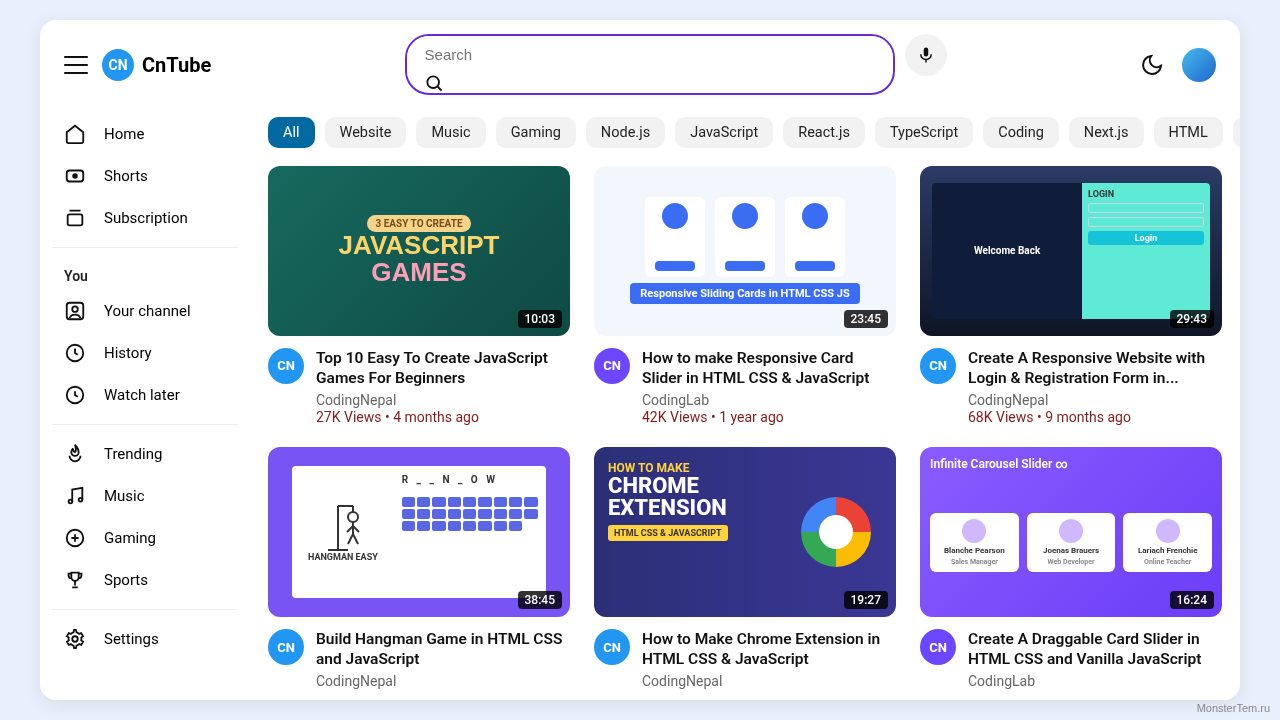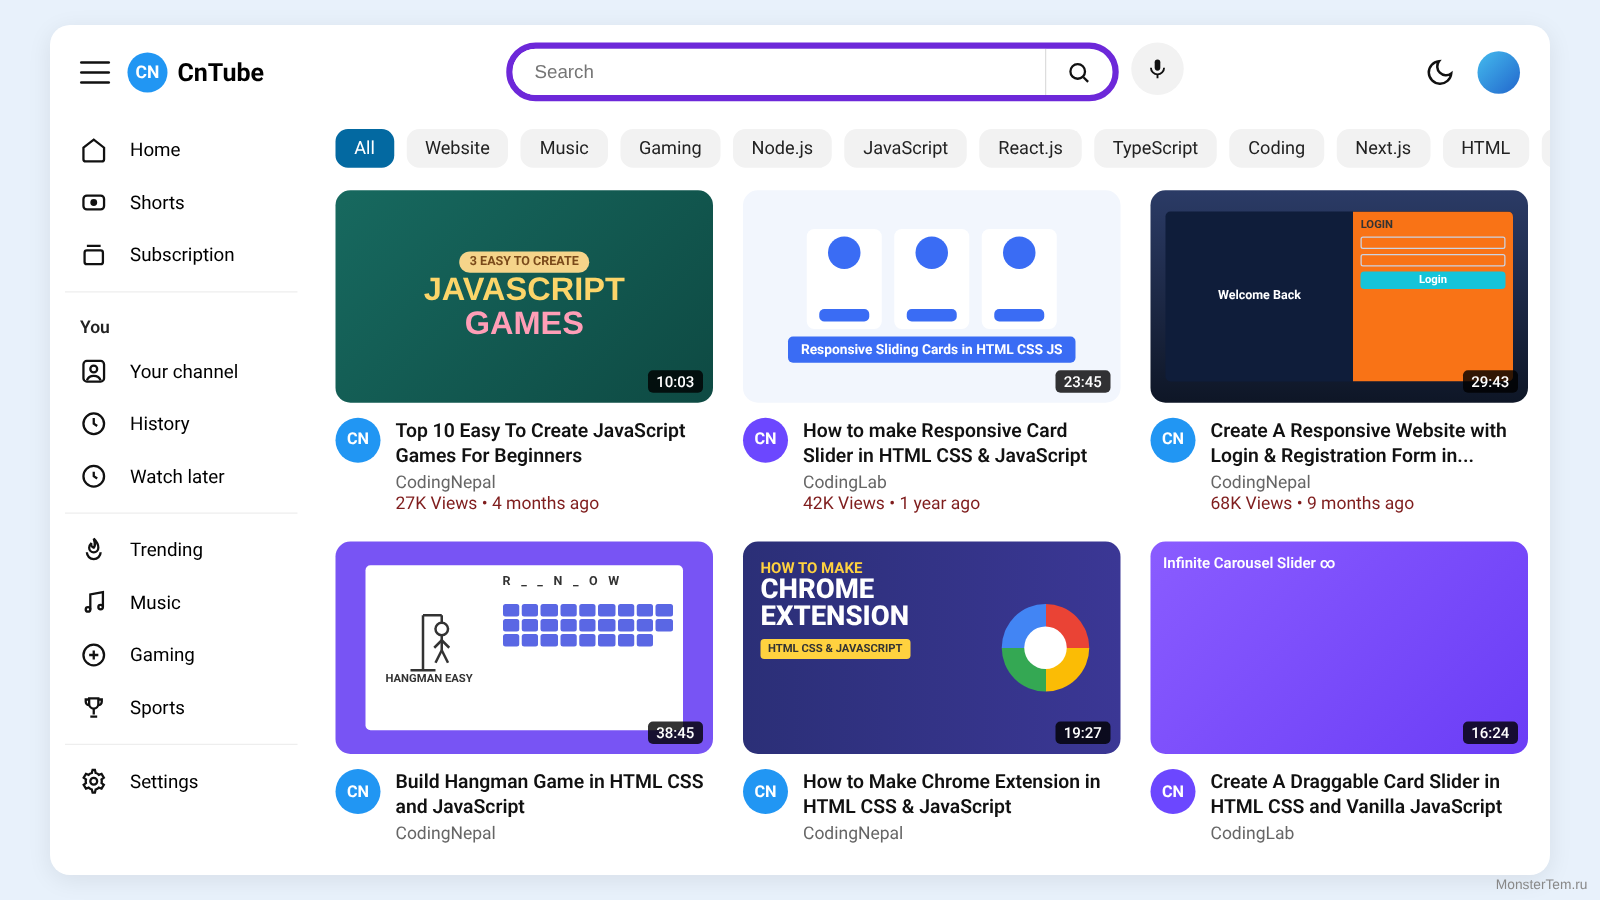--- a/index.html
+++ b/index.html
@@ -28,21 +28,21 @@
     align-items: center;
     padding: 14px 24px;
     gap: 20px;
   }
   .header-left { display: flex; align-items: center; gap: 14px; }
   .hamburger { width: 24px; height: 24px; display:flex;flex-direction:column;justify-content:space-around;cursor:pointer;}
   .hamburger span{height:2px;background:#111;border-radius:1px;}
   .logo-wrap { display:flex;align-items:center;gap:8px;font-weight:700;font-size:20px;}
   .logo-circle{width:32px;height:32px;border-radius:50%;background:#2196f3;display:flex;align-items:center;justify-content:center;color:#fff;font-weight:700;font-size:14px;}
   .header-center{flex:1;display:flex;justify-content:center;gap:10px;}
-  .search-box{display:flex;width:490px;border:5px solid #6d28d9;border-radius:24px;overflow:hidden;}
+  .search-box{display:flex;width:490px;border:2px solid #6d28d9;border-radius:24px;overflow:hidden;flex-direction:column;}
   .search-box input{flex:1;border:0;padding:10px 18px;font-size:15px;outline:none;}
   .search-btn{width:54px;border-left:1px solid #ddd;display:flex;align-items:center;justify-content:center;cursor:pointer;}
   .mic-btn{width:42px;height:42px;border-radius:50%;background:#f2f2f2;display:flex;align-items:center;justify-content:center;cursor:pointer;}
   .header-right{display:flex;align-items:center;gap:18px;}
   .moon-btn{width:24px;height:24px;cursor:pointer;}
   .avatar{width:34px;height:34px;border-radius:50%;background:linear-gradient(135deg,#44bbee,#2266cc);cursor:pointer;}
   
   .body{flex:1;display:flex;overflow:hidden;}
   .sidebar{width:210px;padding:4px 12px 12px 12px;overflow-y:auto;}
   .nav-item{display:flex;align-items:center;gap:18px;padding:10px 12px;border-radius:10px;font-size:15px;cursor:pointer;}
@@ -294,21 +294,21 @@
         <div class="title">How to make Responsive Card Slider in HTML CSS &amp; JavaScript</div>
         <div class="channel">CodingLab</div>
         <div class="stats">42K Views • 1 year ago</div>
       </div>
     </div>
           </div>
           <div class="card">
     <div class="thumb t2">
       <div style="display:flex;width:92%;height:80%;background:#0f1d3a;border-radius:4px;overflow:hidden">
                 <div style="flex:1;display:flex;align-items:center;justify-content:center;color:#fff;font-size:10px">Welcome Back</div>
-                <div style="width:46%;background:#f97316;color:#333;padding:6px;font-size:9px;display:flex;flex-direction:column;gap:4px">
+                <div style="width:46%;background:#5eead4;color:#333;padding:6px;font-size:9px;display:flex;flex-direction:column;gap:4px">
                   <div style="font-weight:700">LOGIN</div>
                   <div style="height:10px;border:1px solid #cbd4e4;border-radius:2px"></div>
                   <div style="height:10px;border:1px solid #cbd4e4;border-radius:2px"></div>
                   <div style="background:#15c4d9;color:#fff;text-align:center;border-radius:3px;padding:2px 0">Login</div>
                 </div>
               </div>
       <div class="dur">29:43</div>
     </div>
     <div class="meta">
       <div class="ch-avatar" style="background:#2196f3">CN</div>
@@ -398,20 +398,37 @@
         <div class="title">How to Make Chrome Extension in HTML CSS &amp; JavaScript</div>
         <div class="channel">CodingNepal</div>
 
       </div>
     </div>
           </div>
           <div class="card">
     <div class="thumb t5">
       <div style="width:100%;height:100%;padding:10px;display:flex;flex-direction:column">
                 <div style="color:#fff;font-size:12px;font-weight:600">Infinite Carousel Slider ∞</div>
+                <div style="flex:1;display:flex;gap:8px;align-items:center;margin-top:6px">
+                  <div style="flex:1;background:#fff;border-radius:6px;padding:6px;display:flex;flex-direction:column;align-items:center;gap:3px">
+                    <div style="width:24px;height:24px;border-radius:50%;background:#d0b8ff"></div>
+                    <div style="font-size:8px;font-weight:700;color:#333">Blanche Pearson</div>
+                    <div style="font-size:7px;color:#888">Sales Manager</div>
+                  </div>
+                  <div style="flex:1;background:#fff;border-radius:6px;padding:6px;display:flex;flex-direction:column;align-items:center;gap:3px">
+                    <div style="width:24px;height:24px;border-radius:50%;background:#d0b8ff"></div>
+                    <div style="font-size:8px;font-weight:700;color:#333">Joenas Brauers</div>
+                    <div style="font-size:7px;color:#888">Web Developer</div>
+                  </div>
+                  <div style="flex:1;background:#fff;border-radius:6px;padding:6px;display:flex;flex-direction:column;align-items:center;gap:3px">
+                    <div style="width:24px;height:24px;border-radius:50%;background:#d0b8ff"></div>
+                    <div style="font-size:8px;font-weight:700;color:#333">Lariach Frenchie</div>
+                    <div style="font-size:7px;color:#888">Online Teacher</div>
+                  </div>
+                </div>
               </div>
       <div class="dur">16:24</div>
     </div>
     <div class="meta">
       <div class="ch-avatar" style="background:#6c47ff">CN</div>
       <div class="info">
         <div class="title">Create A Draggable Card Slider in HTML CSS and Vanilla JavaScript</div>
         <div class="channel">CodingLab</div>
 
       </div>

